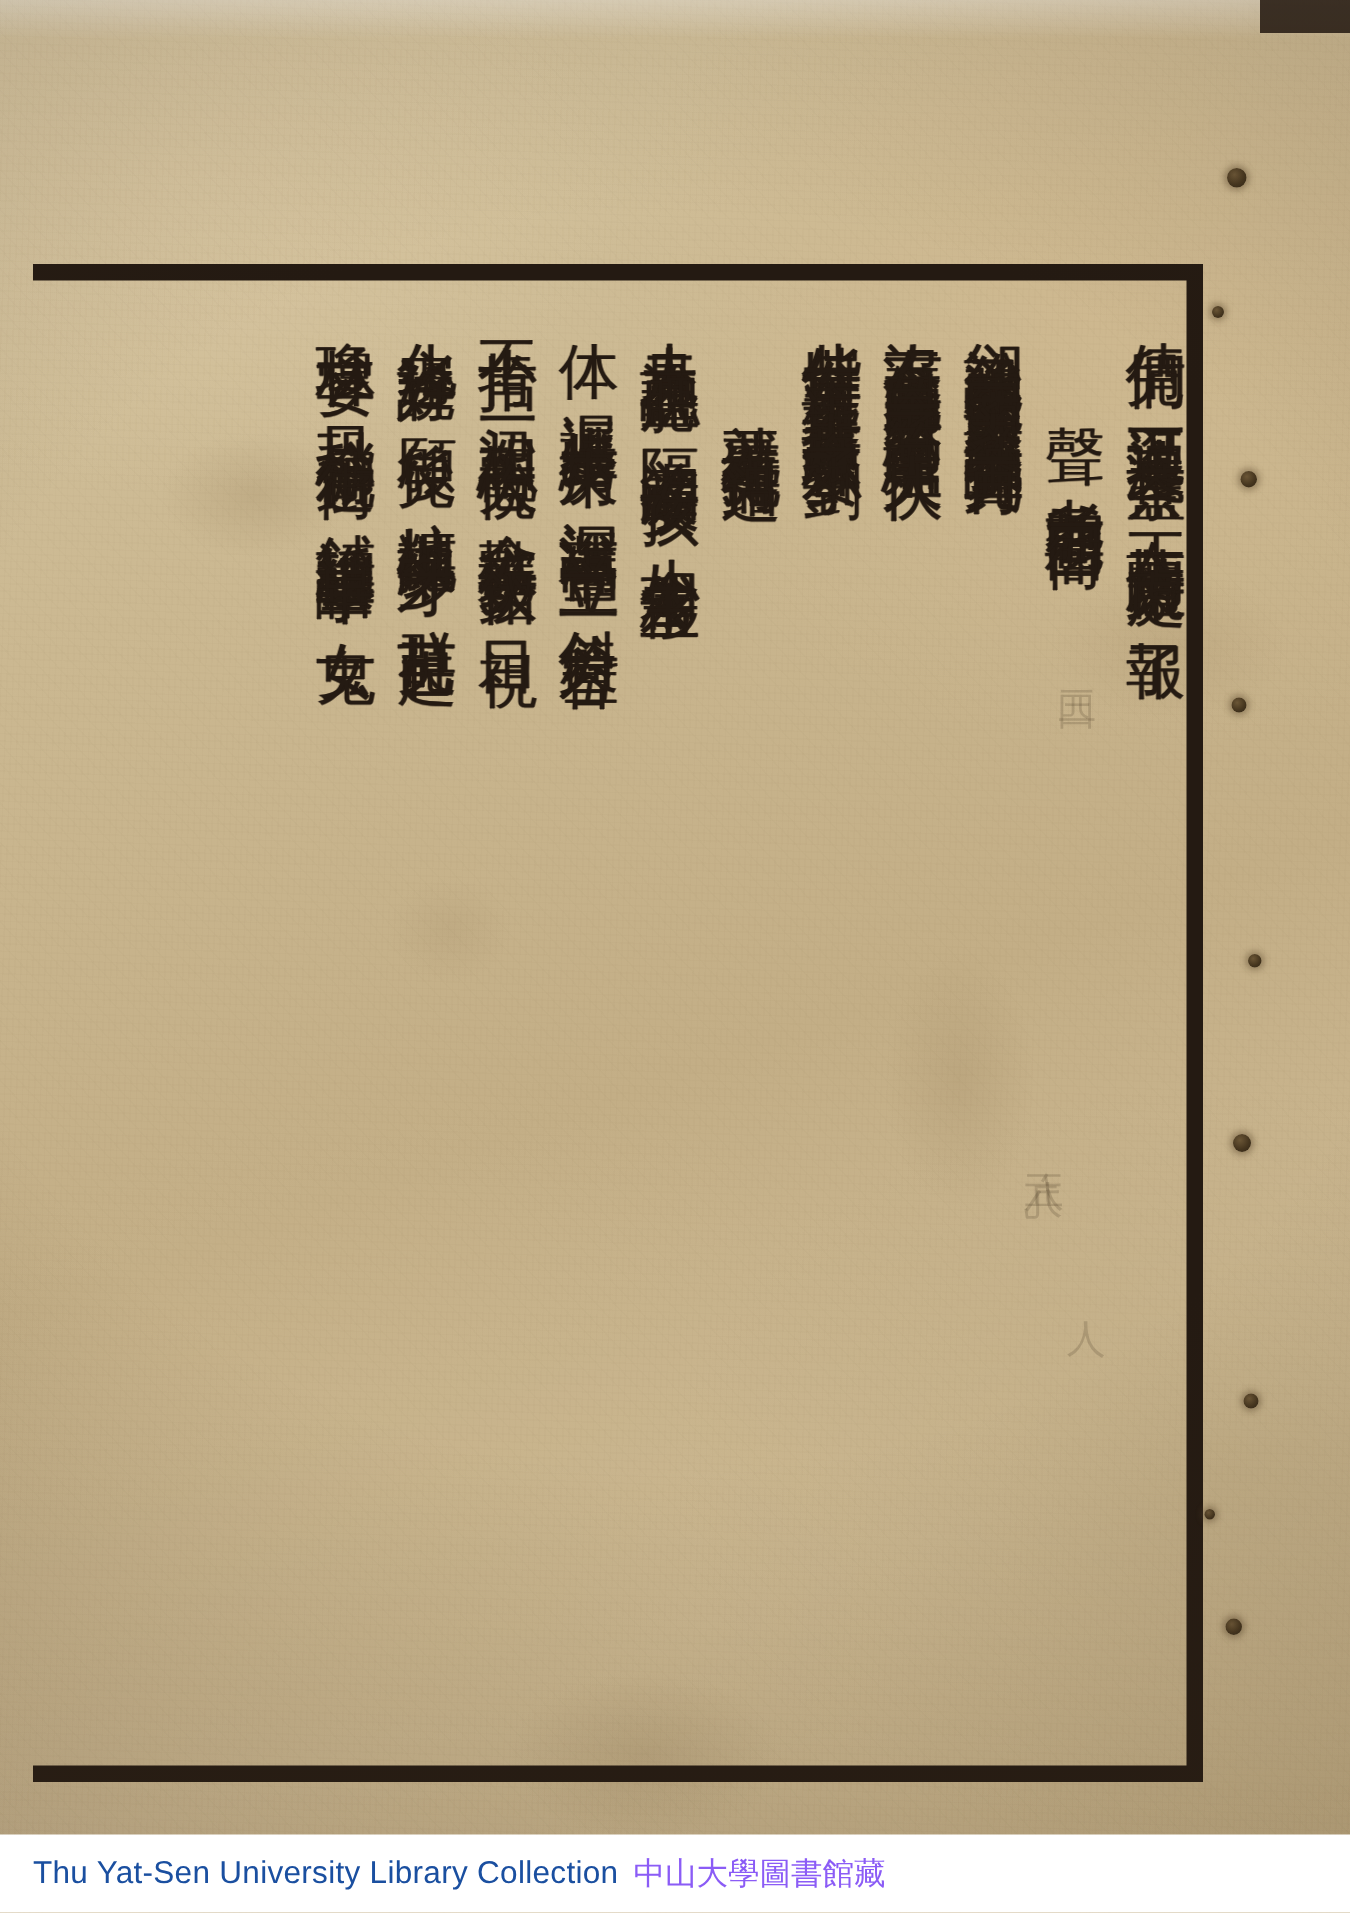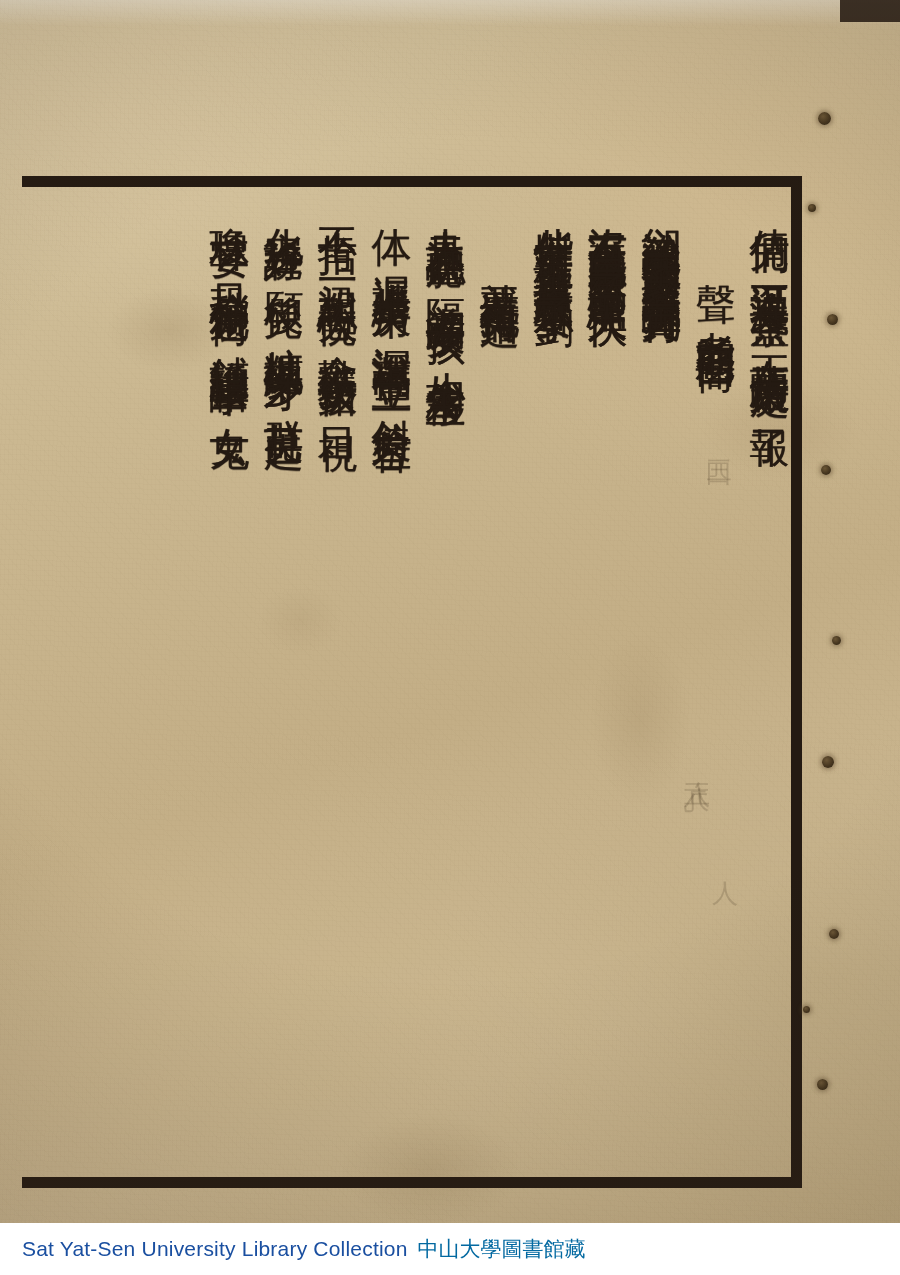--- a/index.html
+++ b/index.html
@@ -172,21 +172,21 @@
   }
   .caption-en {
     font-family: "Liberation Sans", sans-serif;
     font-size: 21px;
     color: #1a4fa0;
     letter-spacing: 0.2px;
   }
   .caption-zh {
     font-family: "DejaVu Serif", serif;
     font-size: 21px;
-    color: #0369a1;
+    color: #8b5cf6;
     margin-left: 10px;
   }
   
   .vignette {
     position: absolute;
     inset: 0;
     pointer-events: none;
     background:
       radial-gradient(ellipse 900px 760px at 450px 560px, rgba(0,0,0,0) 55%, rgba(60,45,28,0.18) 100%);
   }
@@ -236,17 +236,17 @@
   <div class="hole" style="left:832px; top:636px; width:9px;  height:9px;"></div>
   <div class="hole" style="left:822px; top:756px; width:12px; height:12px;"></div>
   <div class="hole" style="left:829px; top:929px; width:10px; height:10px;"></div>
   <div class="hole" style="left:817px; top:1079px; width:11px; height:11px;"></div>
   <div class="hole" style="left:808px; top:204px; width:8px;  height:8px;"></div>
   <div class="hole" style="left:803px; top:1006px; width:7px; height:7px;"></div>
 
   <div class="vignette"></div>
 
   <div class="caption">
-    <span class="caption-en">Sat Yat-Sen University Library Collection</span>
+    <span class="caption-en">Thu Yat-Sen University Library Collection</span>
     <span class="caption-zh">中山大學圖書館藏</span>
   </div>
 
 </div>
 
 </body></html>

